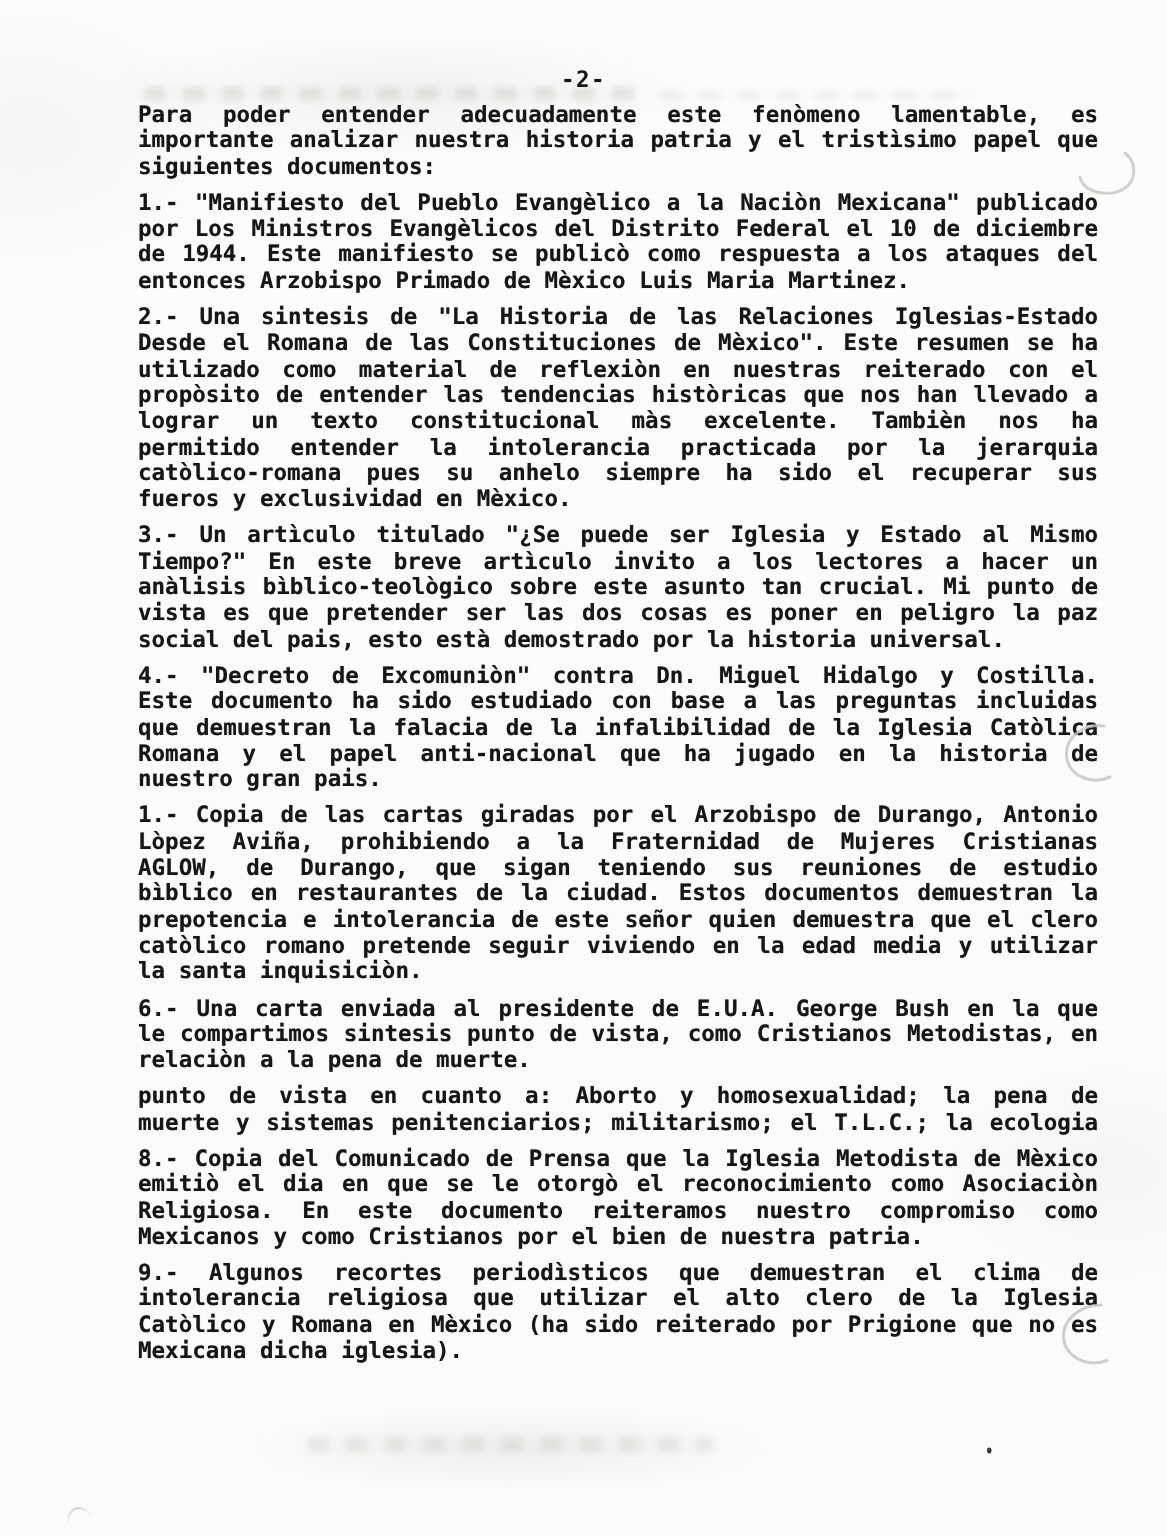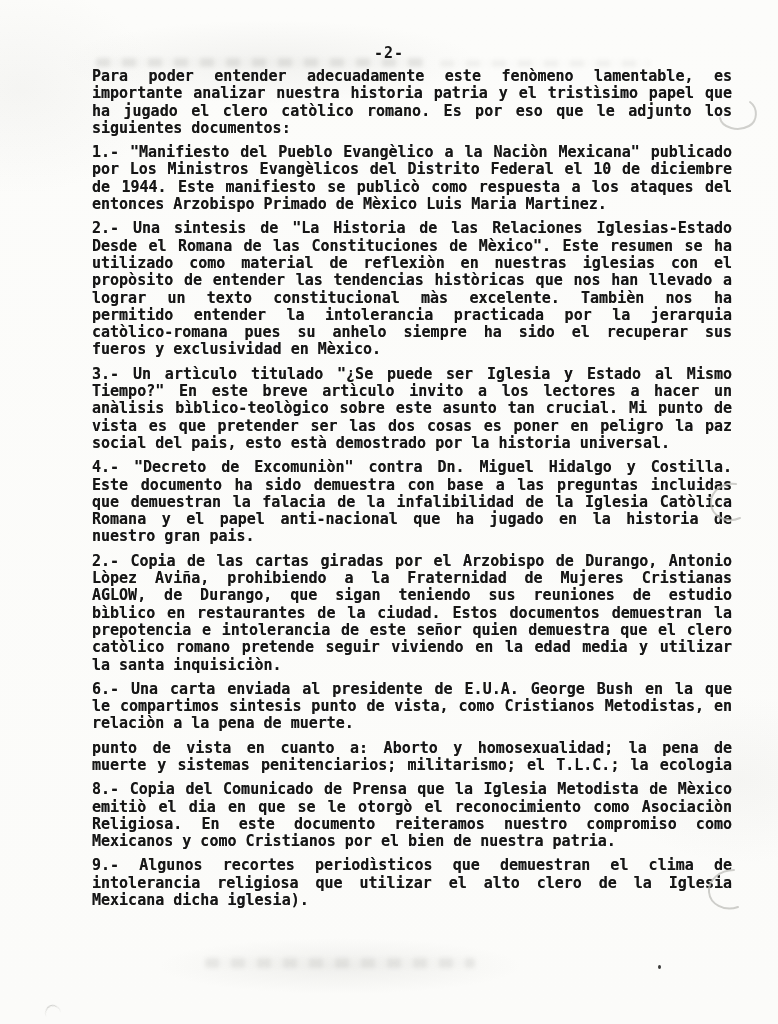--- a/index.html
+++ b/index.html
@@ -77,55 +77,54 @@
 
   <div class="smudge smudge-top"></div>
   <div class="smudge smudge-top2"></div>
 
   <div class="page-number">-2-</div>
 
   <main class="text-column" id="doc-body">
       <div class="block">
         <div class="line">Para poder entender adecuadamente este fenòmeno lamentable, es</div>
         <div class="line">importante analizar nuestra historia patria y el tristìsimo papel que</div>
-        <div class="line">ha jugado el clero catòlico romano. Es por eso que le adjunto los</div>
         <div class="line last">siguientes documentos:</div>
       </div>
       <div class="block">
         <div class="line">1.- "Manifiesto del Pueblo Evangèlico a la Naciòn Mexicana" publicado</div>
         <div class="line">por Los Ministros Evangèlicos del Distrito Federal el 10 de diciembre</div>
         <div class="line">de 1944. Este manifiesto se publicò como respuesta a los ataques del</div>
         <div class="line last">entonces Arzobispo Primado de Mèxico Luis Maria Martinez.</div>
       </div>
       <div class="block">
         <div class="line">2.- Una sintesis de "La Historia de las Relaciones Iglesias-Estado</div>
         <div class="line">Desde el Romana de las Constituciones de Mèxico". Este resumen se ha</div>
-        <div class="line">utilizado como material de reflexiòn en nuestras iglesias con el</div>
+        <div class="line">utilizado como material de reflexiòn en nuestras reiterado con el</div>
         <div class="line">propòsito de entender las tendencias històricas que nos han llevado a</div>
         <div class="line">lograr un texto constitucional màs excelente. Tambièn nos ha</div>
         <div class="line">permitido entender la intolerancia practicada por la jerarquia</div>
         <div class="line">catòlico-romana pues su anhelo siempre ha sido el recuperar sus</div>
         <div class="line last">fueros y exclusividad en Mèxico.</div>
       </div>
       <div class="block">
         <div class="line">3.- Un artìculo titulado "¿Se puede ser Iglesia y Estado al Mismo</div>
         <div class="line">Tiempo?" En este breve artìculo invito a los lectores a hacer un</div>
         <div class="line">anàlisis bìblico-teològico sobre este asunto tan crucial. Mi punto de</div>
         <div class="line">vista es que pretender ser las dos cosas es poner en peligro la paz</div>
         <div class="line last">social del pais, esto està demostrado por la historia universal.</div>
       </div>
       <div class="block">
         <div class="line">4.- "Decreto de Excomuniòn" contra Dn. Miguel Hidalgo y Costilla.</div>
-        <div class="line">Este documento ha sido demuestra con base a las preguntas incluidas</div>
+        <div class="line">Este documento ha sido estudiado con base a las preguntas incluidas</div>
         <div class="line">que demuestran la falacia de la infalibilidad de la Iglesia Catòlica</div>
         <div class="line">Romana y el papel anti-nacional que ha jugado en la historia de</div>
         <div class="line last">nuestro gran pais.</div>
       </div>
       <div class="block">
-        <div class="line">2.- Copia de las cartas giradas por el Arzobispo de Durango, Antonio</div>
+        <div class="line">1.- Copia de las cartas giradas por el Arzobispo de Durango, Antonio</div>
         <div class="line">Lòpez Aviña, prohibiendo a la Fraternidad de Mujeres Cristianas</div>
         <div class="line">AGLOW, de Durango, que sigan teniendo sus reuniones de estudio</div>
         <div class="line">bìblico en restaurantes de la ciudad. Estos documentos demuestran la</div>
         <div class="line">prepotencia e intolerancia de este señor quien demuestra que el clero</div>
         <div class="line">catòlico romano pretende seguir viviendo en la edad media y utilizar</div>
         <div class="line last">la santa inquisiciòn.</div>
       </div>
       <div class="block">
         <div class="line">6.- Una carta enviada al presidente de E.U.A. George Bush en la que</div>
         <div class="line">le compartimos sintesis punto de vista, como Cristianos Metodistas, en</div>
@@ -137,20 +136,21 @@
       </div>
       <div class="block">
         <div class="line">8.- Copia del Comunicado de Prensa que la Iglesia Metodista de Mèxico</div>
         <div class="line">emitiò el dia en que se le otorgò el reconocimiento como Asociaciòn</div>
         <div class="line">Religiosa. En este documento reiteramos nuestro compromiso como</div>
         <div class="line last">Mexicanos y como Cristianos por el bien de nuestra patria.</div>
       </div>
       <div class="block">
         <div class="line">9.- Algunos recortes periodìsticos que demuestran el clima de</div>
         <div class="line">intolerancia religiosa que utilizar el alto clero de la Iglesia</div>
+        <div class="line">Catòlico y Romana en Mèxico (ha sido reiterado por Prigione que no es</div>
         <div class="line last">Mexicana dicha iglesia).</div>
       </div>
     </main>
 
   <svg class="ring-arc arc-1" width="62" height="58" viewBox="0 0 62 58">
     <path d="M 14 34 C 16 44, 32 48, 43 42 C 52 37, 52 24, 44 18" fill="none" stroke="#c6c6c2" stroke-width="2" stroke-linecap="round"></path>
   </svg>
   <svg class="ring-arc arc-2" width="66" height="62" viewBox="0 0 66 62">
     <path d="M 38 12 C 24 10, 12 20, 13 32 C 14 44, 28 52, 42 46" fill="none" stroke="#c3c3bf" stroke-width="2" stroke-linecap="round"></path>
   </svg>

